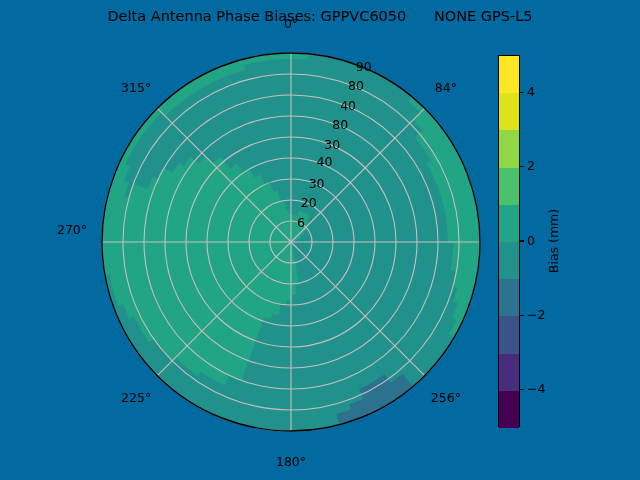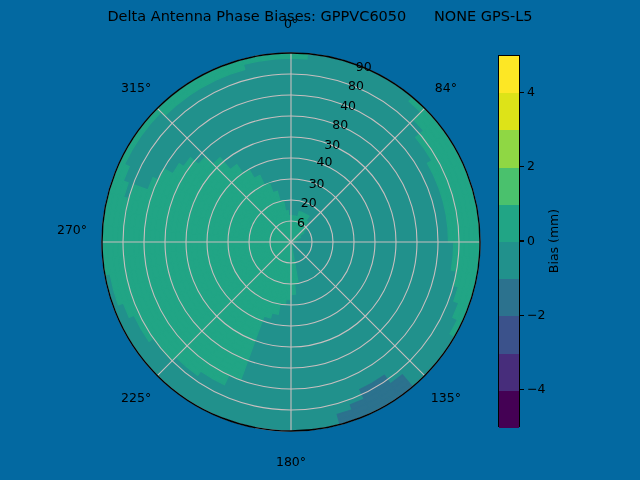--- a/index.html
+++ b/index.html
@@ -135,21 +135,21 @@
           <line x1="291" y1="242" x2="157.36" y2="108.36" stroke="#c8bfbf" stroke-width="1.1"></line>
           <circle cx="291" cy="242" r="189" fill="none" stroke="#000000" stroke-width="1.4"></circle>
         </g>
       </svg>
   </div>
 
   <div id="polar-labels">
       <div class="ang-label" style="left: 291px; top: 23px;">0°</div>
       <div class="ang-label" style="left: 445.9px; top: 87.1px;">84°</div>
       <div class="ang-label" style="left: 510px; top: 242px;">90</div>
-      <div class="ang-label" style="left: 445.9px; top: 396.9px;">135°</div>
+      <div class="ang-label" style="left: 445.9px; top: 396.9px;">256°</div>
       <div class="ang-label" style="left: 291px; top: 461px;">180°</div>
       <div class="ang-label" style="left: 136.1px; top: 396.9px;">225°</div>
       <div class="ang-label" style="left: 72px; top: 229px;">270°</div>
       <div class="ang-label" style="left: 136.1px; top: 87.1px;">315°</div>
       <div class="rad-label" style="left: 300.9px; top: 221.5px;">6</div>
       <div class="rad-label" style="left: 308.7px; top: 202.1px; text-align: center;">20</div>
       <div class="rad-label" style="left: 316.6px; top: 182.6px; text-align: center;">30</div>
       <div class="rad-label" style="left: 324.5px; top: 161px;">40</div>
       <div class="rad-label" style="left: 332.3px; top: 143.6px;">30</div>
       <div class="rad-label" style="left: 340.2px; top: 124.2px;">80</div>

